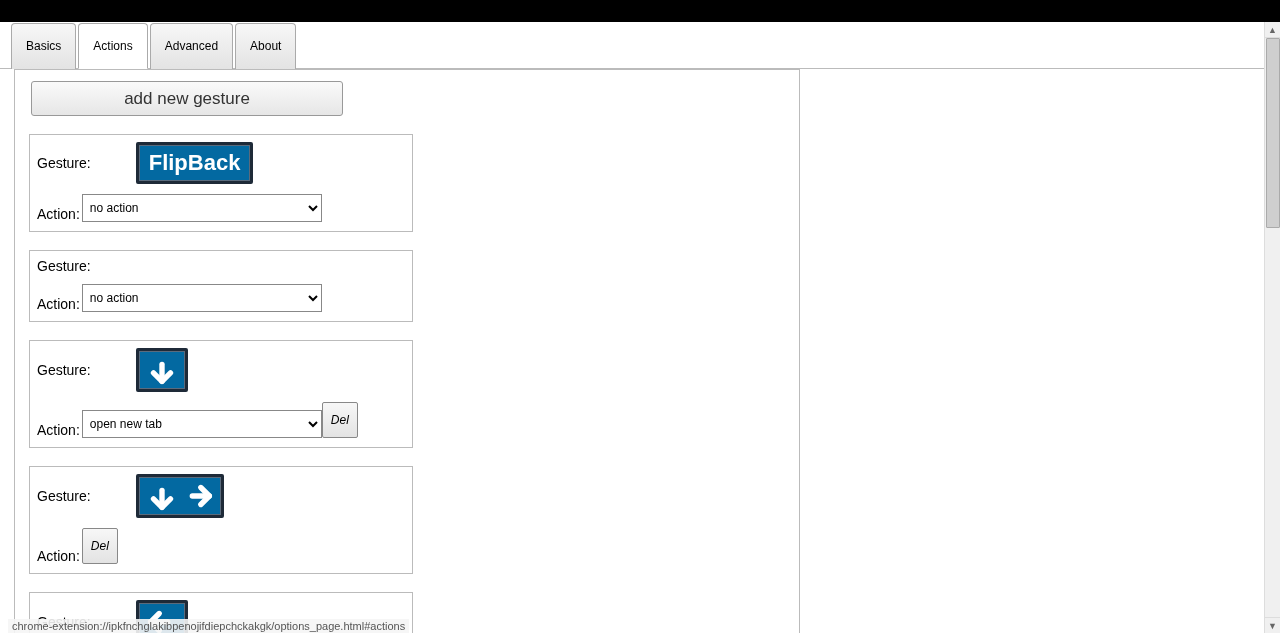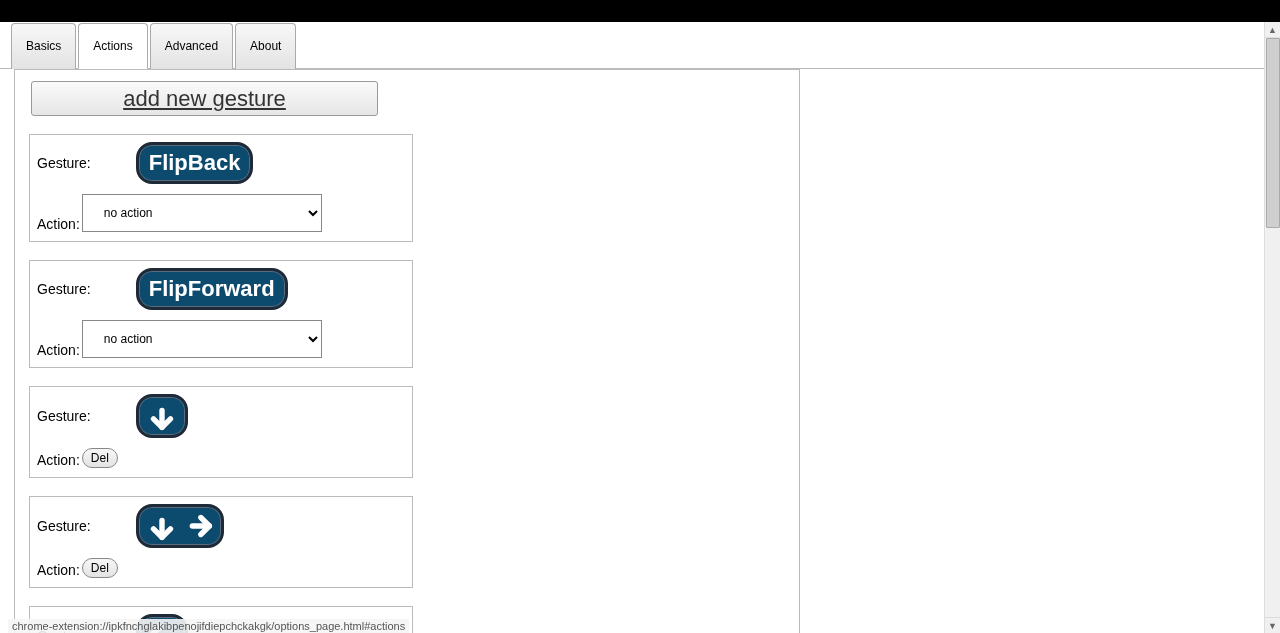--- a/index.html
+++ b/index.html
@@ -41,29 +41,28 @@
   }
   .content-panel {
     border: 1px solid #bbb;
     margin: 0 0 0 14px;
     width: 786px;
     padding: 11px 0 20px 0;
   }
   .add-gesture-btn {
     display: block;
     margin: 0 0 12px 16px;
-    width: 347px;
+    width: 312px;
     height: 35px;
-    font-size: 22px;
+    font-size: 17px;
     background: linear-gradient(to bottom, #fafafa, #e6e6e6);
     border: 1px solid #999;
     border-radius: 3px;
     cursor: pointer;
     color: #333;
-    text-decoration: underline;
   }
   .gesture-box {
     border: 1px solid #bbb;
     margin: 18px 0 0 14px;
     width: 384px;
     padding: 7px 7px 9px 7px;
   }
   .gesture-row {
     display: flex;
     align-items: center;
@@ -71,57 +70,58 @@
     gap: 43px;
   }
   .gesture-label, .action-label {
     font-size: 14px;
     margin-right: 2px;
   }
   .gesture-badge {
     display: inline-flex;
     align-items: center;
     justify-content: center;
-    background: #0c4a6e;
+    background: #0369a1;
     color: #fff;
     font-size: 22px;
     font-weight: bold;
     border: 3px solid #1e2a38;
-    border-radius: 16px;
+    border-radius: 2px;
     padding: 5px 10px;
     min-height: 36px;
     box-shadow: inset 0 0 0 1px #5a6b7d;
   }
   .gesture-badge.icon-badge {
     padding: 2px 6px;
     gap: 2px;
   }
   .arrow-svg {
     width: 34px;
     height: 34px;
   }
   .action-row {
     display: flex;
     align-items: flex-end;
   }
   .action-select {
     width: 240px;
-    height: 38px;
+    height: 28px;
     border: 1px solid #888;
     background: #fff;
     font-size: 12px;
-    padding-left: 17px;
+    padding-left: 3px;
   }
   .del-btn {
-    padding: 2px 8px;
+    padding: 10px 8px;
     font-size: 12px;
     background: linear-gradient(to bottom, #f7f7f7, #e3e3e3);
     border: 1px solid #888;
-    border-radius: 10px;
+    border-radius: 2px;
     cursor: pointer;
+    font-style: italic;
   }
   .status-bar {
     position: fixed;
     bottom: 0;
     left: 8px;
     font-size: 11px;
     color: #555;
     background: rgba(245,245,245,0.9);
     padding: 1px 4px;
   }
@@ -178,41 +178,41 @@
           <span class="gesture-badge">FlipBack</span>
         </div>
         <div class="action-row">
           <span class="action-label">Action:</span>
           <select class="action-select"><option>no action</option><option>open new tab</option><option>close this tab</option></select>
         </div>
       </div>
       <div class="gesture-box">
         <div class="gesture-row">
           <span class="gesture-label">Gesture:</span>
-          <span class="gesture-badge">FlipForward</span>
         </div>
         <div class="action-row">
           <span class="action-label">Action:</span>
           <select class="action-select"><option>no action</option><option>open new tab</option><option>close this tab</option></select>
         </div>
       </div>
       <div class="gesture-box">
         <div class="gesture-row">
           <span class="gesture-label">Gesture:</span>
           <span class="gesture-badge icon-badge">
             <svg class="arrow-svg" viewBox="0 0 24 24">
               <g transform="rotate(180 12 12)">
                 <path d="M12 4 L12 16" stroke="#fff" stroke-width="3.8" stroke-linecap="round" fill="none"></path>
                 <path d="M6 10 L12 4 L18 10" stroke="#fff" stroke-width="3.8" stroke-linecap="round" stroke-linejoin="round" fill="none"></path>
               </g>
             </svg>
           </span>
         </div>
         <div class="action-row">
           <span class="action-label">Action:</span>
+          <select class="action-select"><option>no action</option><option selected="">open new tab</option><option>close this tab</option></select>
           <button class="del-btn">Del</button>
         </div>
       </div>
       <div class="gesture-box">
         <div class="gesture-row">
           <span class="gesture-label">Gesture:</span>
           <span class="gesture-badge icon-badge">
             <svg class="arrow-svg" viewBox="0 0 24 24">
               <g transform="rotate(180 12 12)">
                 <path d="M12 4 L12 16" stroke="#fff" stroke-width="3.8" stroke-linecap="round" fill="none"></path>

